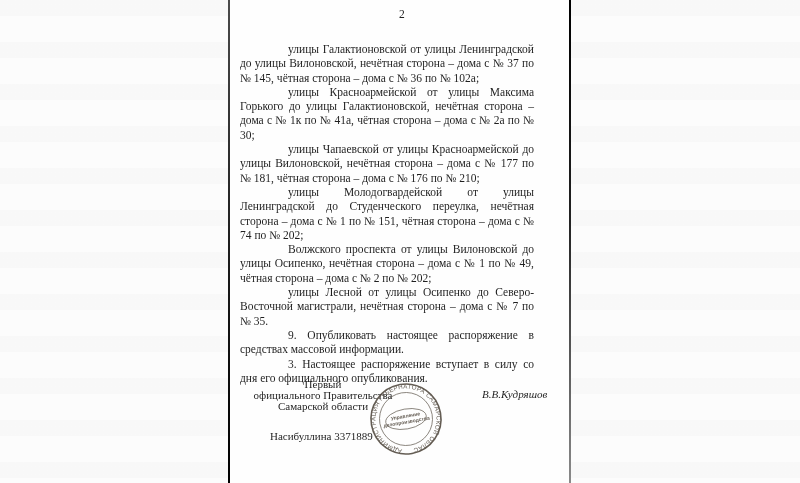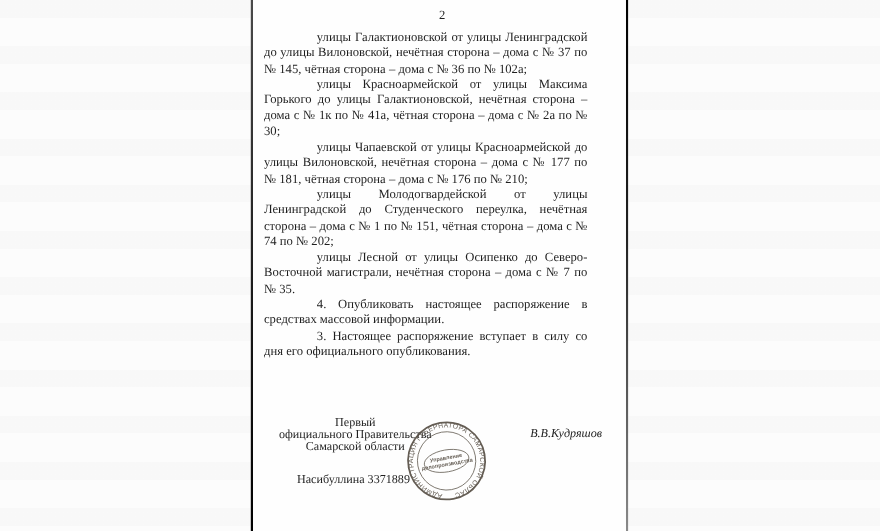--- a/index.html
+++ b/index.html
@@ -17,21 +17,21 @@
   .edge { position:absolute; top:0; height:483px; }
   .edge-left  { left:228px; width:2px;
     background: linear-gradient(180deg,#4a4a4a 0%, #1b1b1b 55%, #000 100%); }
   .edge-right { left:569px; width:2px;
     background: linear-gradient(180deg,#000 0%, #222 45%, #8a8a8a 100%); }
   .page { position:absolute; left:230px; top:0; width:339px; height:483px; background:#fefefe; }
 
   .pagenum { position:absolute; left:169px; top:8px; font-size:11.5px; }
 
   .doc-body {
-    position:absolute; left:10px; top:27px; width:294px;
+    position:absolute; left:10px; top:42px; width:294px;
     font-size:11.5px; line-height:14.3px; text-align:justify;
   }
   .doc-body p { margin:0; text-indent:48px; }
 
   .sig-block {
     position:absolute; left:18px; top:379px; width:150px;
     font-size:11px; line-height:10.8px; text-align:center;
   }
   .sig-block div { white-space:nowrap; }
 
@@ -59,22 +59,23 @@
 
   <div class="page">
 
     <div class="pagenum">2</div>
 
     <div class="doc-body">
       <p>улицы Галактионовской от улицы Ленинградской до улицы Вилоновской, нечётная сторона – дома с № 37 по № 145, чётная сторона – дома с № 36 по № 102а;</p>
       <p>улицы Красноармейской от улицы Максима Горького до улицы Галактионовской, нечётная сторона – дома с № 1к по № 41а, чётная сторона – дома с № 2а по № 30;</p>
       <p>улицы Чапаевской от улицы Красноармейской до улицы Вилоновской, нечётная сторона – дома с № 177 по № 181, чётная сторона – дома с № 176 по № 210;</p>
       <p>улицы Молодогвардейской от улицы Ленинградской до Студенческого переулка, нечётная сторона – дома с № 1 по № 151, чётная сторона – дома с № 74 по № 202;</p>
+      <p>Волжского проспекта от улицы Вилоновской до улицы Осипенко, нечётная сторона – дома с № 1 по № 49, чётная сторона – дома с № 2 по № 202;</p>
       <p>улицы Лесной от улицы Осипенко до Северо-Восточной магистрали, нечётная сторона – дома с № 7 по № 35.</p>
-      <p>4. Опубликовать настоящее распоряжение в средствах массовой информации.</p>
+      <p>9. Опубликовать настоящее распоряжение в средствах массовой информации.</p>
       <p>3. Настоящее распоряжение вступает в силу со дня его официального опубликования.</p>
     </div>
 
     <div class="sig-block">
       <div>Первый</div>
       <div>официального Правительства</div>
       <div>Самарской области</div>
     </div>
 
     <div class="stamp">

